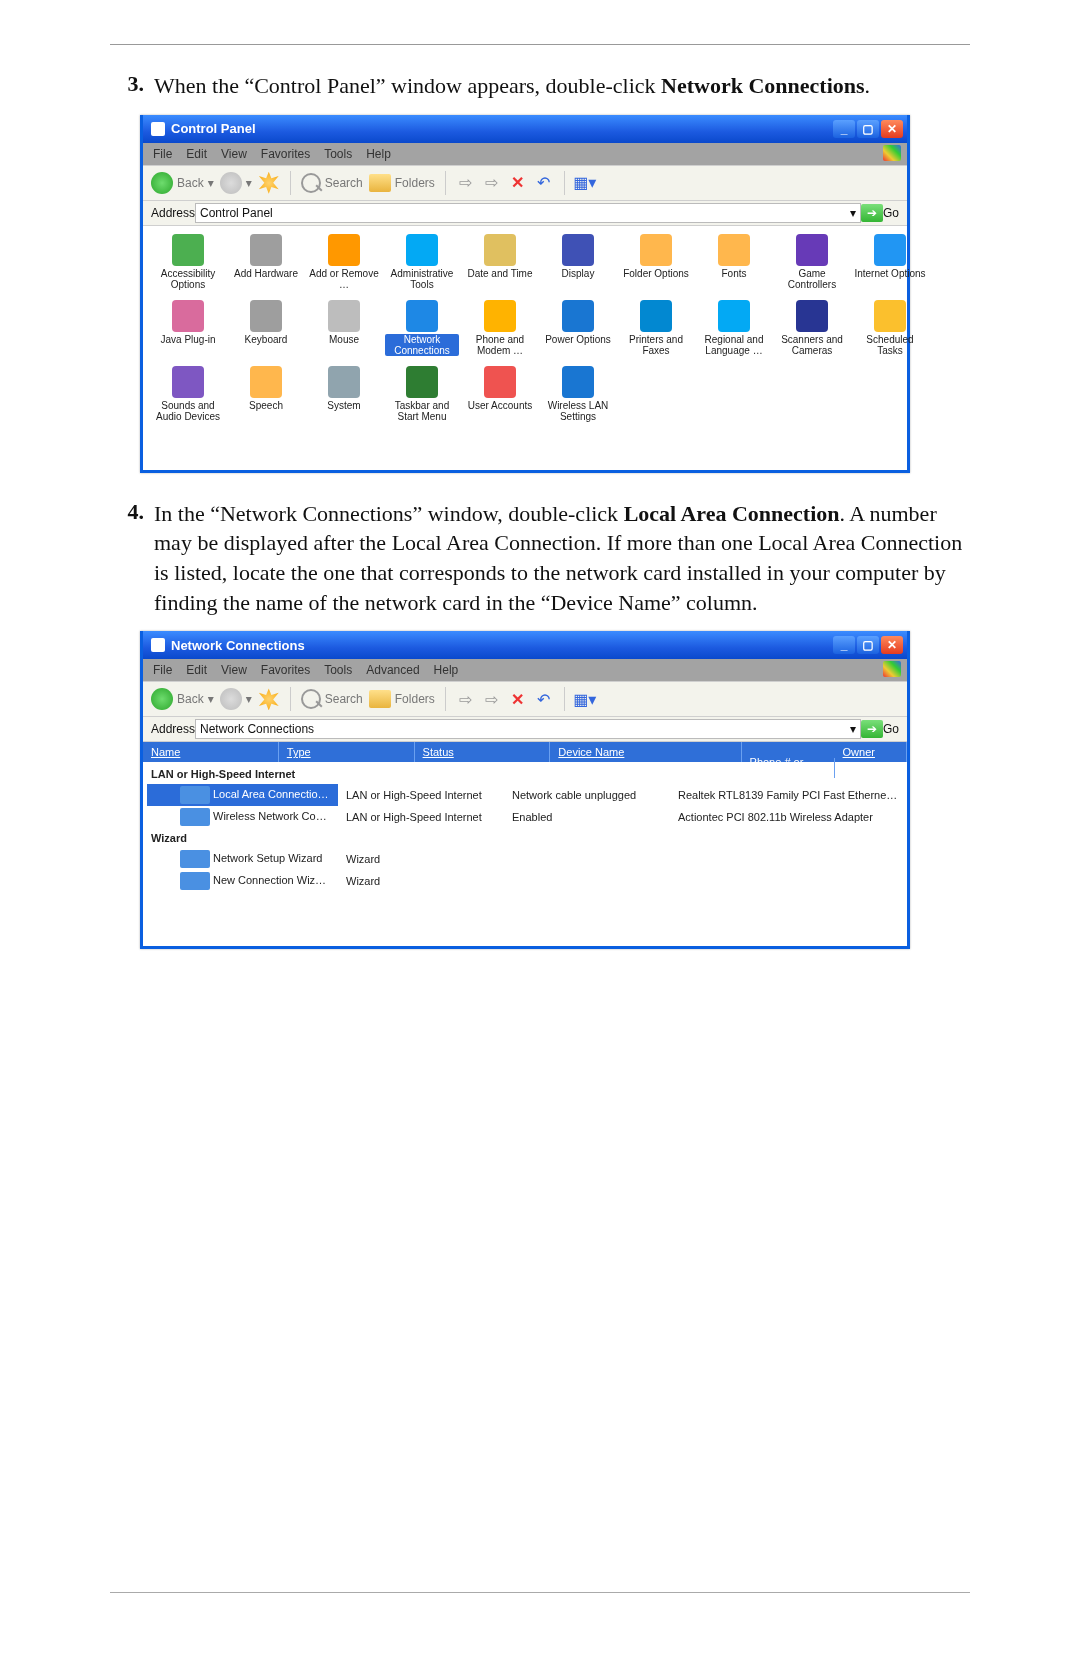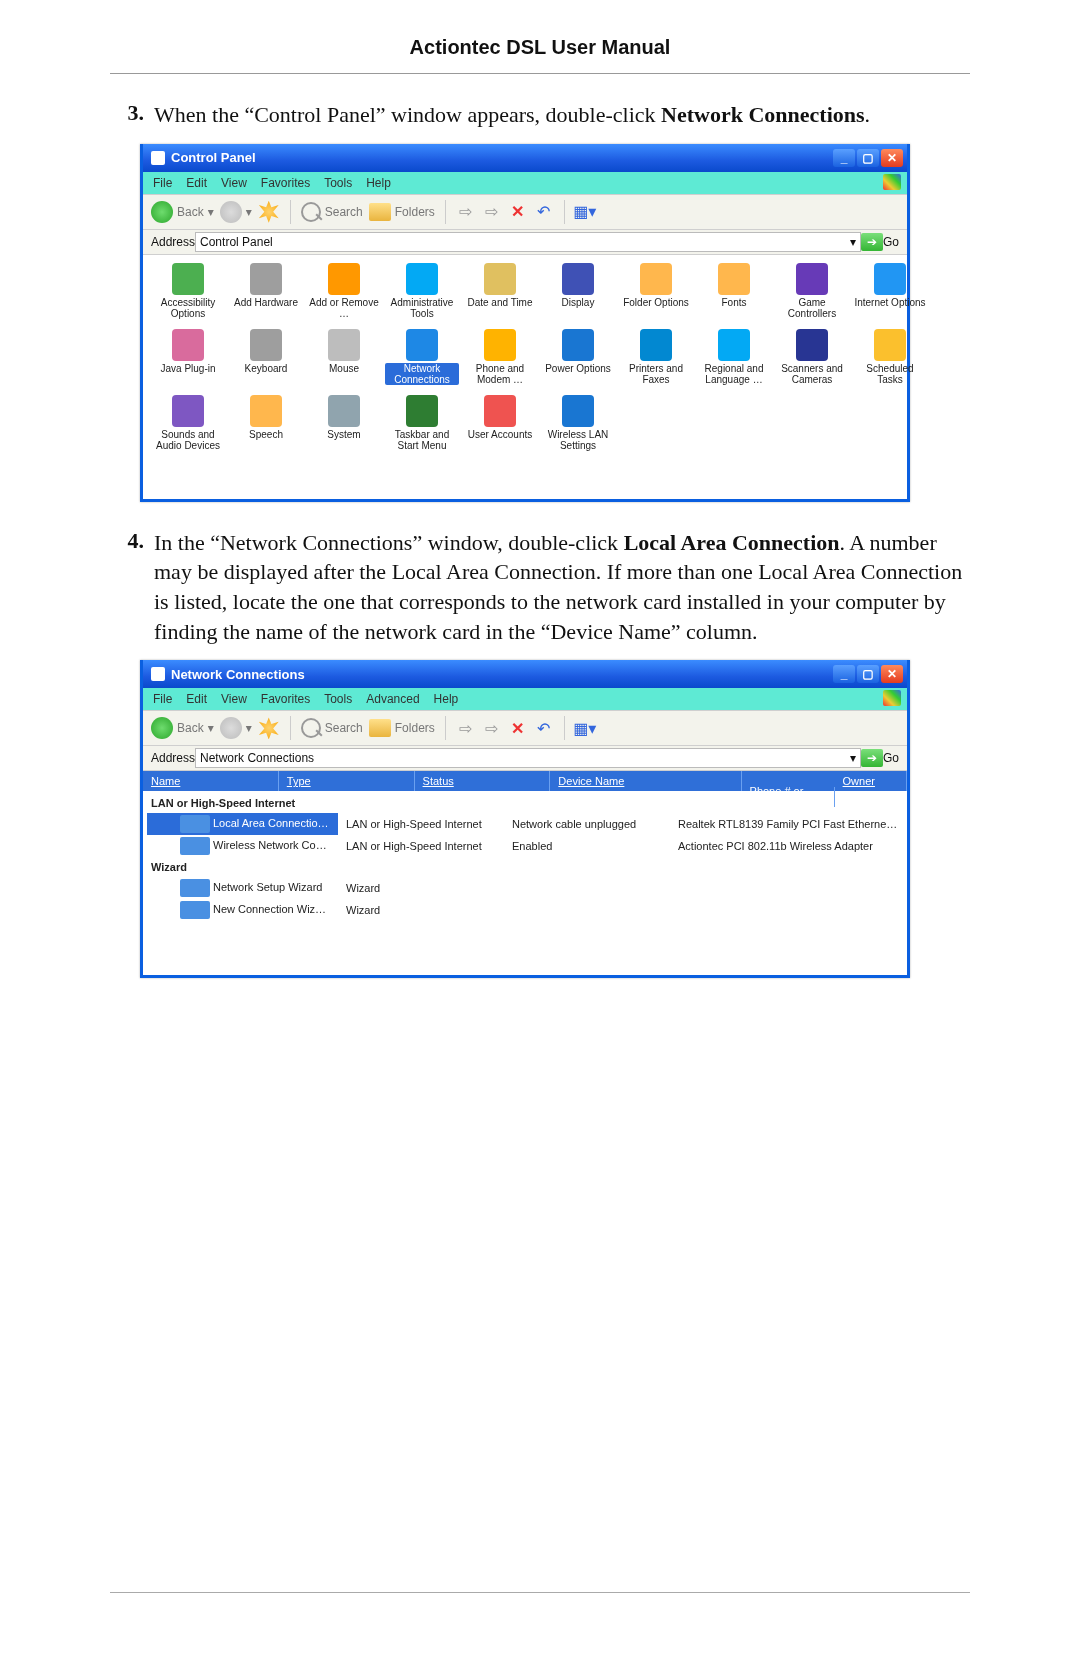--- a/index.html
+++ b/index.html
@@ -15,21 +15,21 @@
 
   
   .xp-window{border:3px solid #0a5fe0;border-top:none;background:#fff;margin:14px 0 26px 30px;width:764px;box-shadow:0 0 2px rgba(0,0,0,.3);}
   .xp-title{display:flex;align-items:center;justify-content:space-between;height:28px;
     background:linear-gradient(#3b8cff,#1c5ae0 60%,#0a49cc);color:#fff;font-family:Tahoma,Arial,sans-serif;font-weight:700;font-size:13px;padding:0 4px 0 8px;}
   .xp-title .icon{width:14px;height:14px;background:#fff;border-radius:2px;margin-right:6px;display:inline-block;}
   .xp-title .caps{display:flex;gap:2px;}
   .cap-btn{width:22px;height:18px;border-radius:3px;display:flex;align-items:center;justify-content:center;font-weight:700;font-size:12px;color:#fff;}
   .cap-min,.cap-max{background:linear-gradient(#5aa0ff,#1b62e0);}
   .cap-close{background:linear-gradient(#ff8a5c,#e43b1f);}
-  .xp-menubar{height:22px;background:#5eead4;border-bottom:1px solid #cfcfcf;display:flex;align-items:center;font-family:Tahoma,Arial,sans-serif;font-size:12px;color:#333;gap:14px;padding:0 10px;position:relative;}
+  .xp-menubar{height:22px;background:#a3a3a3;border-bottom:1px solid #cfcfcf;display:flex;align-items:center;font-family:Tahoma,Arial,sans-serif;font-size:12px;color:#333;gap:14px;padding:0 10px;position:relative;}
   .flag{position:absolute;right:6px;top:2px;width:18px;height:16px;background:linear-gradient(45deg,#e33,#ec3,#3c3,#36e);border-radius:2px;}
   .xp-toolbar{height:34px;background:#f3f3ec;border-bottom:1px solid #cfcfcf;display:flex;align-items:center;gap:6px;padding:0 8px;font-family:Tahoma,Arial,sans-serif;font-size:12px;}
   .tbtn{display:flex;align-items:center;gap:4px;color:#777;}
   .circ{width:22px;height:22px;border-radius:50%;}
   .c-grey{background:radial-gradient(#dcdcdc,#bcbcbc);}
   .c-green{background:radial-gradient(#6edc6e,#2ba62b);}
   .splat{width:22px;height:22px;background:radial-gradient(#ffd26b,#f7a300);clip-path:polygon(50% 0,62% 30%,95% 20%,70% 50%,95% 80%,62% 70%,50% 100%,38% 70%,5% 80%,30% 50%,5% 20%,38% 30%);} 
   .lbl-sep{width:1px;height:24px;background:#ccc;margin:0 4px;}
   .mag{width:16px;height:16px;border:2px solid #999;border-radius:50%;position:relative;}
   .mag::after{content:"";position:absolute;width:8px;height:2px;background:#999;left:12px;top:12px;transform:rotate(45deg);}
@@ -56,21 +56,20 @@
   .row{display:flex;align-items:center;min-width:960px;}
   .row span{padding:2px 8px;white-space:nowrap;overflow:hidden;text-overflow:ellipsis;}
   .row .c1{width:150px;padding-left:33px;}.row .c2{width:150px;}.row .c3{width:150px;}.row .c4{width:220px;}.row .c5{width:96px;}
   .row-sel .c1{background:#2b6cd9;color:#fff;}
   .tiny-ico{width:14px;height:14px;display:inline-block;background:#4a90e2;border-radius:2px;margin-right:3px;vertical-align:middle;}
 </style>
 </head>
 <body>
 
 <div class="page">
-  <div class="running-head">Actiontec DSL User Manual</div>
   <div class="rule"></div>
 
   <div class="step">
     <div class="step-num">3.</div>
     <div class="step-body" id="step3-body">When the “Control Panel” window appears, double-click <b>Network Connections</b>.</div>
   </div>
 
   <div class="xp-window">
     <div class="xp-title">
       <div style="display:flex;align-items:center">

